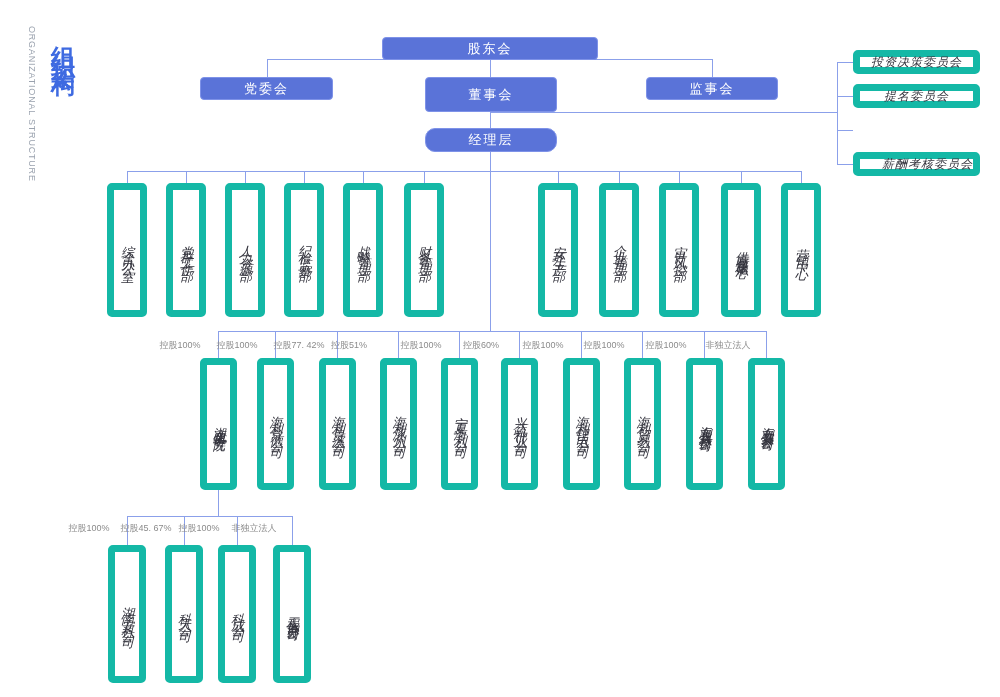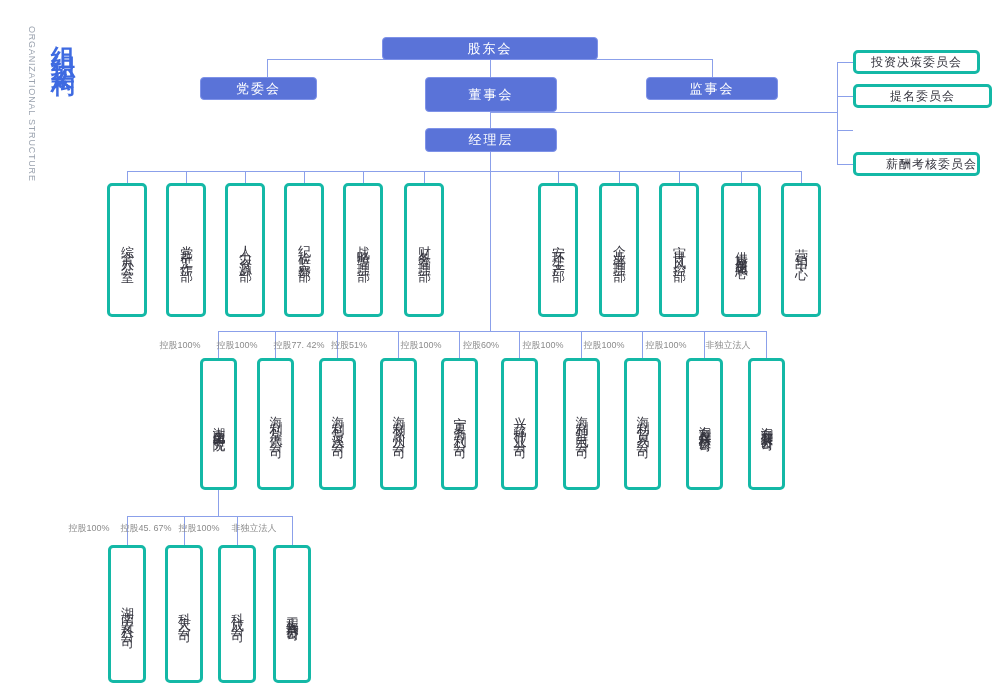--- a/index.html
+++ b/index.html
@@ -19,23 +19,23 @@
     font-size:9px;color:#9aa2ae;letter-spacing:0.8px;white-space:nowrap;text-align:center;
   }
   .box-filled{
     position:absolute;box-sizing:border-box;
     background:#5a73d8;border:1px solid #7e92e8;border-radius:4px;
     color:#fff;font-size:13px;letter-spacing:2px;
     display:flex;align-items:center;justify-content:center;
   }
   .box-outline{
     position:absolute;box-sizing:border-box;
-    background:#fff;border:3px solid #14b8a6;border-radius:5px;
+    background:#fff;border:7px solid #14b8a6;border-radius:5px;
     color:#33333d;
-    display:flex;align-items:center;justify-content:center;
+    display:flex;align-items:center;justify-content:center;font-style:italic;
   }
   .hlabel{font-size:12px;letter-spacing:1px;}
   .vtext{font-size:13px;}
   .vtext .txt{writing-mode:vertical-rl;letter-spacing:6px;}
   .vtext.tight .txt{letter-spacing:2px;font-size:12.5px;}
   .own-label{
     position:absolute;width:70px;text-align:center;
     font-size:9px;line-height:12px;color:#8b8b8b;white-space:nowrap;
   }
 </style>
@@ -96,37 +96,37 @@
       <line x1="292" y1="516" x2="292" y2="545"></line>
     </g>
   </svg>
 
   <div class="zh-title">组织架构</div>
   <div class="en-title">ORGANIZATIONAL STRUCTURE</div>
 
   <div class="box-filled" style="left:382px;top:20px;width:216px;height:23px;margin-top:17px;">
     <span>股东会</span>
   </div>
-  <div class="box-filled" style="left:200px;top:77px;width:117px;height:23px;">
+  <div class="box-filled" style="left:200px;top:77px;width:133px;height:23px;">
     <span>党委会</span>
   </div>
   <div class="box-filled" style="left:425px;top:77px;width:132px;height:35px;">
     <span>董事会</span>
   </div>
   <div class="box-filled" style="left:646px;top:77px;width:132px;height:23px;">
     <span>监事会</span>
   </div>
-  <div class="box-filled" style="left:425px;top:128px;width:132px;height:24px;">
+  <div class="box-filled" style="left:425px;top:128px;width:132px;height:24px;border-radius:10px;">
     <span>经理层</span>
   </div>
 
   <div class="box-outline hlabel" style="left:853px;top:50px;width:127px;height:24px;">
     <span>投资决策委员会</span>
   </div>
-  <div class="box-outline hlabel" style="left:853px;top:84px;width:139px;height:24px;">
+  <div class="box-outline hlabel" style="left:853px;top:84px;width:127px;height:24px;">
     <span>提名委员会</span>
   </div>
   <div class="box-outline hlabel" style="left:853px;top:152px;width:127px;height:24px;justify-content:flex-end;">
     <span>薪酬考核委员会</span>
   </div>
 
   <div class="box-outline vtext" style="left:107px;top:183px;width:40px;height:134px;">
     <span class="txt">综合办公室</span>
   </div>
   <div class="box-outline vtext" style="left:166px;top:183px;width:40px;height:134px;">

